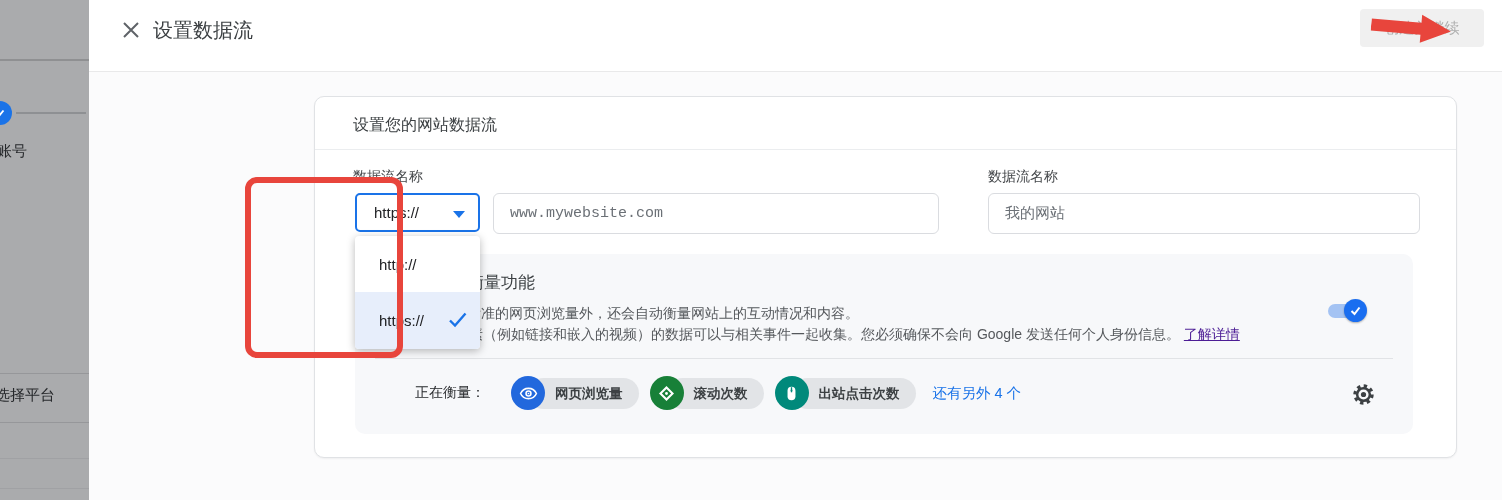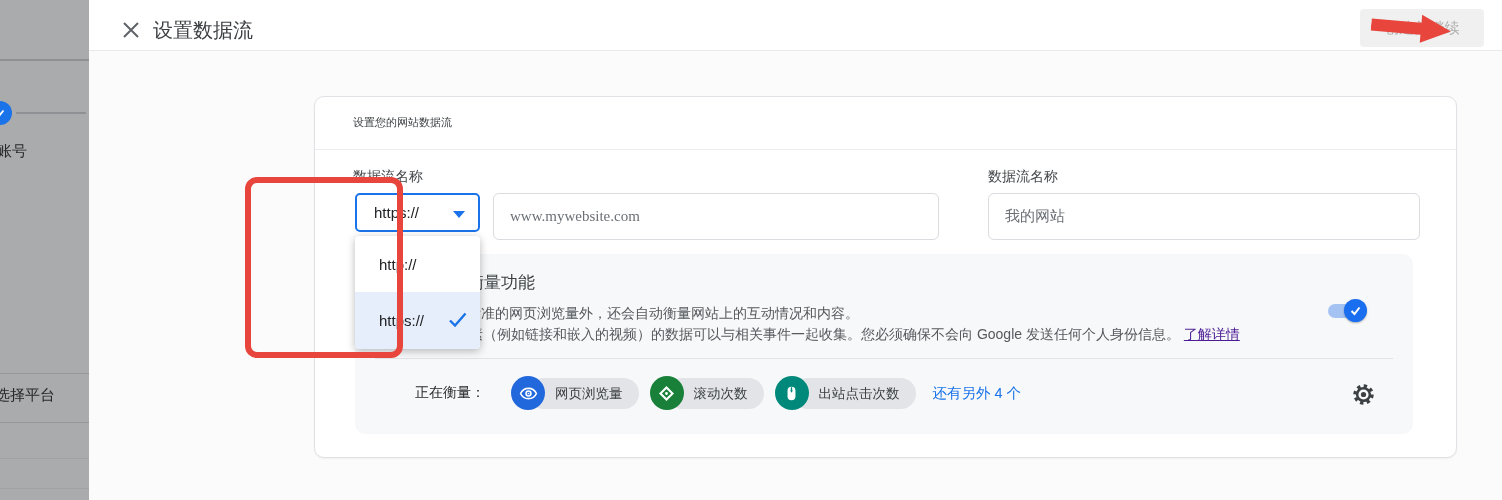--- a/index.html
+++ b/index.html
@@ -12,47 +12,47 @@
   .bg-strip .topline { position:absolute; left:0; top:59px; width:89px; height:2px; background:#8f9092; }
   .step-circle { position:absolute; left:-12px; top:101px; width:24px; height:24px; border-radius:50%;
                  background:#1a73e8; display:flex; align-items:center; justify-content:center; }
   .step-connector { position:absolute; left:16px; top:112px; width:70px; height:2px; background:#8e9093; }
   .step-label-1 { position:absolute; left:-3px; top:142px; font-size:15px; color:#26282b; }
   .step-label-2 { position:absolute; left:-5px; top:386px; font-size:15px; color:#26282b; }
   .strip-div { position:absolute; left:0; width:89px; height:1px; background:#96979a; }
 
   
   .modal { position:absolute; left:89px; top:0; width:1413px; height:500px; background:#fbfbfc; }
-  .modal-header { position:absolute; left:0; top:0; width:1413px; height:51px; background:#ffffff; border-bottom:1px solid #e9e9ea; }
+  .modal-header { position:absolute; left:0; top:0; width:1413px; height:72px; background:#ffffff; border-bottom:1px solid #e9e9ea; }
   .close-btn { position:absolute; left:30px; top:18px; width:24px; height:24px; cursor:pointer; display:flex; align-items:center; justify-content:center; }
   .modal-title { position:absolute; left:64px; top:17px; font-size:20px; color:#3c4043; }
   .create-btn { position:absolute; left:1271px; top:9px; width:124px; height:38px; background:#f0f0f0;
                 border:none; border-radius:4px; font-size:15px; color:#aeaeae; font-family:inherit; }
 
   
   .anno-arrow { position:absolute; left:1282px; top:13px; width:82px; height:30px; transform:rotate(5deg); }
 
   
   .card { position:absolute; left:225px; top:96px; width:1143px; height:362px; background:#ffffff;
           border:1px solid #e0e2e5; border-radius:10px; box-shadow:0 1px 2px rgba(0,0,0,0.05); }
-  .card-title { position:absolute; left:38px; top:18px; font-size:11px; color:#3c4043; }
+  .card-title { position:absolute; left:38px; top:18px; font-size:16px; color:#3c4043; }
   .card-divider { position:absolute; left:0; top:52px; width:100%; height:1px; background:#ebedef; }
 
   .field-label { position:absolute; font-size:14px; color:#44474a; }
   .lbl-url { left:38px; top:71px; }
   .lbl-name { left:673px; top:71px; }
 
   .protocol-select { position:absolute; left:40px; top:96px; width:125px; height:39px; border:2px solid #1a73e8;
                      border-radius:5px; background:#fff; display:flex; align-items:center; cursor:pointer; }
   .protocol-select .ptext { margin-left:17px; font-size:15px; color:#202124; }
   .caret-down { position:absolute; right:13px; top:16px; width:0; height:0;
                 border-left:6px solid transparent; border-right:6px solid transparent; border-top:7px solid #1a73e8; }
 
-  .text-input { position:absolute; height:47px; border:1px solid #dadce0; border-radius:6px; background:#fff;
-                font-size:15px; color:#6b7076; padding:0 16px; font-family:Liberation Serif, serif; }
+  .text-input { position:absolute; height:41px; border:1px solid #dadce0; border-radius:6px; background:#fff;
+                font-size:15px; color:#6b7076; padding:0 16px; font-family:Liberation Mono, monospace; }
   .text-input::placeholder { color:#6b7076; opacity:1; }
   .input-url { left:178px; top:96px; width:446px; }
   .input-name { left:673px; top:96px; width:432px; }
 
   
   .dropdown { position:absolute; left:40px; top:139px; width:125px; height:113px; background:#fff; border-radius:4px;
               box-shadow:0 2px 8px rgba(0,0,0,0.28); z-index:5; overflow:hidden; }
   .dd-option { position:relative; height:56px; display:flex; align-items:center; font-size:15px; color:#202124; cursor:pointer; }
   .dd-option span { margin-left:24px; }
   .dd-option.selected { background:#e7eefb; height:57px; }
@@ -67,21 +67,21 @@
 
   .toggle { position:absolute; left:973px; top:45px; width:44px; height:24px; cursor:pointer; }
   .toggle-track { position:absolute; left:0; top:5px; width:38px; height:14px; border-radius:7px; background:#a4c3f3; }
   .toggle-thumb { position:absolute; left:16px; top:0; width:23px; height:23px; border-radius:50%; background:#1a6ef0;
                   display:flex; align-items:center; justify-content:center; box-shadow:0 1px 2px rgba(0,0,0,0.3); }
 
   .panel-divider { position:absolute; left:20px; top:104px; width:1018px; height:1px; background:#e1e3e6; }
 
   .measure-row { position:absolute; left:60px; top:121px; height:36px; display:flex; align-items:center; }
   .measure-label { font-size:14px; color:#26282b; margin-right:26px; }
-  .chip { display:flex; align-items:center; margin-right:11px; }
+  .chip { display:flex; align-items:center; margin-right:11px;font-weight:bold; }
   .chip-circle { width:34px; height:34px; border-radius:50%; display:flex; align-items:center; justify-content:center; z-index:2; }
   .cc-blue { background:#2268dd; }
   .cc-green { background:#188038; }
   .cc-teal { background:#00897b; }
   .chip-pill { height:31px; line-height:31px; margin-left:-17px; padding:0 16px 0 27px; background:#e2e4e7;
                border-radius:16px; font-size:13.5px; color:#3c4043; white-space:nowrap; }
   .more-link { font-size:14.5px; color:#1a73e8; margin-left:6px; cursor:pointer; white-space:nowrap; }
   .gear-btn { position:absolute; left:994px; top:126px; width:28px; height:28px; cursor:pointer;
               display:flex; align-items:center; justify-content:center; background:none; border:none; }
 

